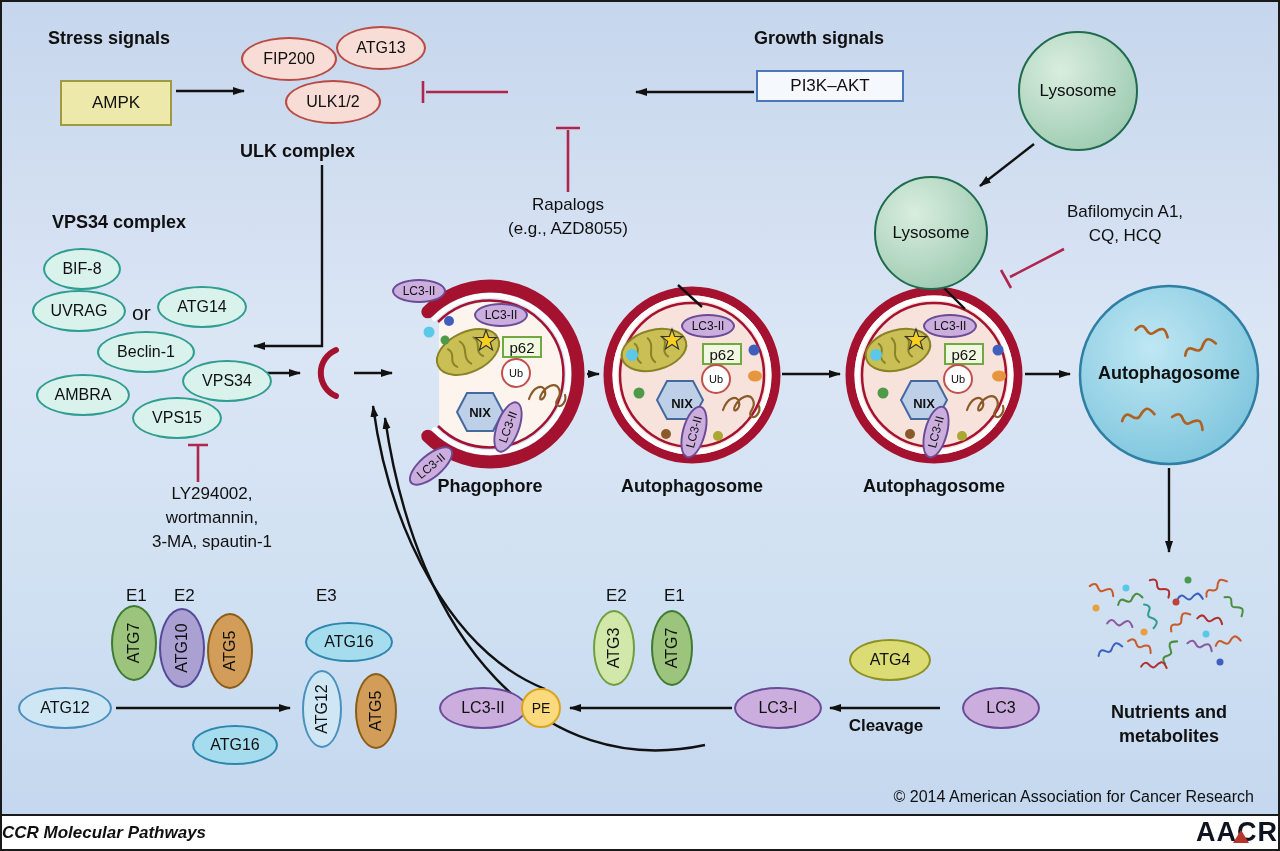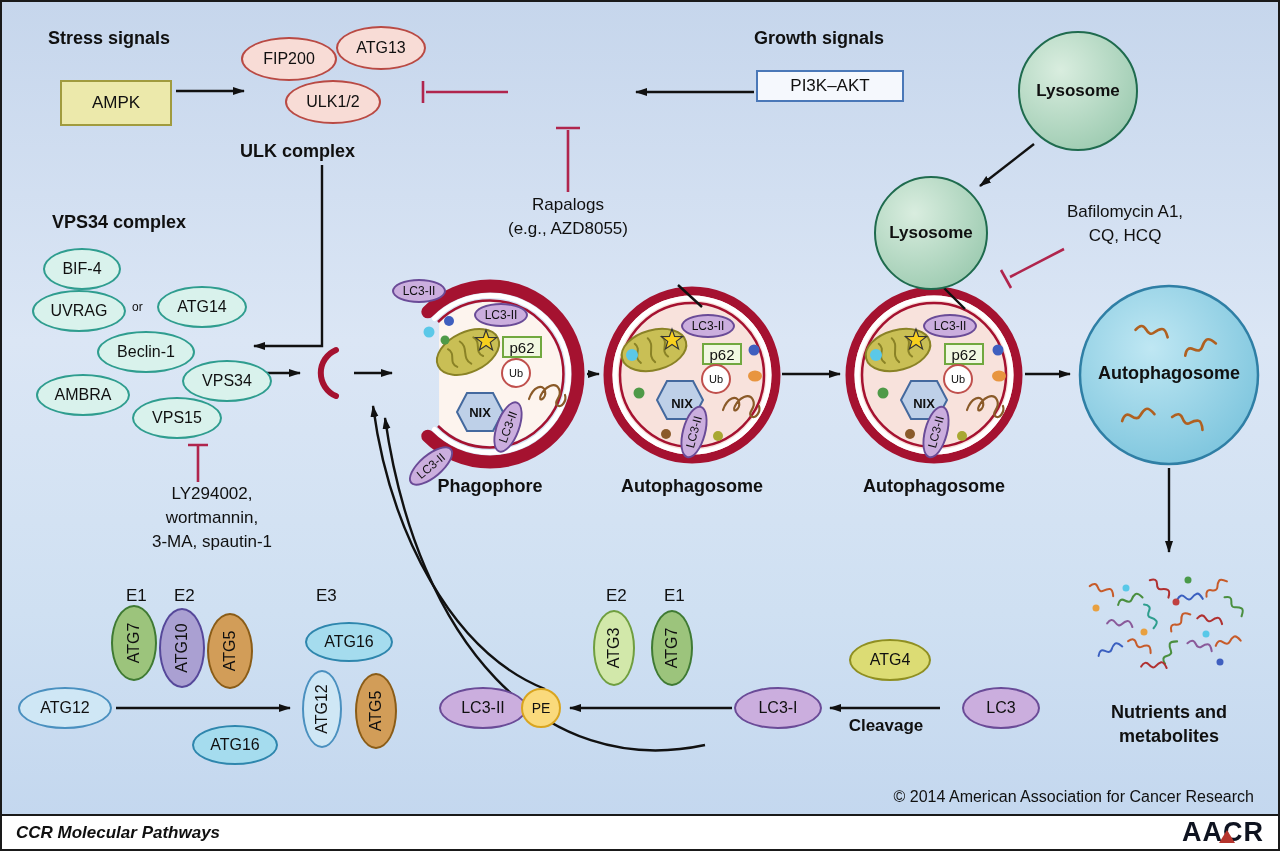--- a/index.html
+++ b/index.html
@@ -12,37 +12,37 @@
   .ctr{text-align:center}
   .rt{text-align:right;white-space:normal}
   .n{position:absolute;display:flex;align-items:center;justify-content:center;border-radius:50%;
      box-sizing:border-box;font-size:16px;text-align:center;line-height:1.05}
   .box{position:absolute;display:flex;align-items:center;justify-content:center;box-sizing:border-box;font-size:17px}
   .vert{transform:rotate(-90deg)}
   .sm{font-size:12px}
   .c-pink{background:#f8dcd6;border:2px solid #b94a44}
   .c-orange{background:#f7c67e;border:2px solid #d3871f}
   .c-teal{background:#d9f2ec;border:2px solid #2f9d8f}
-  .c-lyso{background:radial-gradient(circle at 35% 32%,#d9eddf,#8fc3a6);border:2px solid #1f6b4e;font-weight:bold;font-size:17px}
+  .c-lyso{background:radial-gradient(circle at 35% 32%,#d9eddf,#8fc3a6);border:2px solid #1f6b4e;font-weight:normal;font-size:17px}
   .c-purple{background:#cbaede;border:2px solid #6a4b97}
   .c-cyan{background:#a5dcee;border:2px solid #2e86ad}
   .c-green{background:#9cc47c;border:2px solid #3f7a33}
   .c-lgreen{background:#d2e8aa;border:2px solid #6f9e3f}
   .c-brown{background:#d29d58;border:2px solid #8a5c17}
   .c-blue{background:#cfe7f5;border:2px solid #4a90bf}
   .c-violet{background:#aaa0d2;border:2px solid #56489a}
   .c-olive{background:#dcdc74;border:2px solid #8f8f22}
   .ampk{background:#ece9ab;border:2px solid #a09b3e}
   .pi3k{background:#f5f8fd;border:2px solid #4a78b8}
   .pe{background:#fada7c;border:2px solid #d9a520;border-radius:50%;font-size:14px}
   .p62box{position:absolute;display:flex;align-items:center;justify-content:center;background:#f1f8e1;border:2px solid #71a83f;font-size:15px;box-sizing:border-box}
   .ubc{position:absolute;display:flex;align-items:center;justify-content:center;background:#fff;border:2px solid #c0504d;border-radius:50%;font-size:11px;box-sizing:border-box}
   .nixt{position:absolute;display:flex;align-items:center;justify-content:center;font-size:13px;font-weight:bold}
   .footerbar{position:absolute;left:0;right:0;bottom:0;height:35px;background:#fff;border-top:2px solid #1a1a1a;
-     display:flex;align-items:center;justify-content:space-between;padding:0 14px;box-sizing:border-box}
+     display:flex;align-items:center;justify-content:space-between;padding:0 0;box-sizing:border-box}
   .series{font-style:italic;font-weight:bold;font-size:17px}
   .logo{position:relative;font-weight:bold;font-size:27px;letter-spacing:1px;color:#0e1320}
   .logo .tri{position:absolute;left:37px;bottom:5px;width:0;height:0;border-left:8px solid transparent;border-right:8px solid transparent;border-bottom:13px solid #b5342c}
 </style>
 </head>
 <body>
 
 <div class="stage">
 
   <svg class="layer" width="1280" height="816" viewBox="0 0 1280 816">
@@ -201,23 +201,23 @@
   <div class="box pi3k" style="left:754px;top:68px;width:148px;height:32px">PI3K–AKT</div>
   <div class="lbl ctr" style="left:486px;top:193px;width:160px">Rapalogs</div>
   <div class="lbl ctr" style="left:466px;top:217px;width:200px">(e.g., AZD8055)</div>
 
   <div class="n c-lyso" style="left:1016px;top:29px;width:120px;height:120px">Lysosome</div>
   <div class="n c-lyso" style="left:872px;top:174px;width:114px;height:114px">Lysosome</div>
   <div class="lbl ctr" style="left:1028px;top:200px;width:190px">Bafilomycin A1,</div>
   <div class="lbl ctr" style="left:1028px;top:224px;width:190px">CQ, HCQ</div>
 
   <div class="lbl b" style="left:50px;top:210px">VPS34 complex</div>
-  <div class="n c-teal" style="left:41px;top:246px;width:78px;height:42px">BIF-4</div>
+  <div class="n c-teal" style="left:41px;top:246px;width:78px;height:42px">BIF-8</div>
   <div class="n c-teal" style="left:30px;top:288px;width:94px;height:42px">UVRAG</div>
-  <div class="lbl" style="left:130px;top:298px;font-size:12px">or</div>
+  <div class="lbl" style="left:130px;top:298px;font-size:21px">or</div>
   <div class="n c-teal" style="left:155px;top:284px;width:90px;height:42px">ATG14</div>
   <div class="n c-teal" style="left:180px;top:358px;width:90px;height:42px">VPS34</div>
   <div class="n c-teal" style="left:34px;top:372px;width:94px;height:42px">AMBRA</div>
   <div class="n c-teal" style="left:130px;top:395px;width:90px;height:42px">VPS15</div>
   <div class="n c-teal" style="left:95px;top:329px;width:98px;height:42px">Beclin-1</div>
   <div class="lbl ctr" style="left:110px;top:482px;width:200px">LY294002,</div>
   <div class="lbl ctr" style="left:110px;top:506px;width:200px">wortmannin,</div>
   <div class="lbl ctr" style="left:110px;top:530px;width:200px">3-MA, spautin-1</div>
 
   <div class="n c-purple sm" style="left:390px;top:277px;width:54px;height:24px">LC3-II</div>

